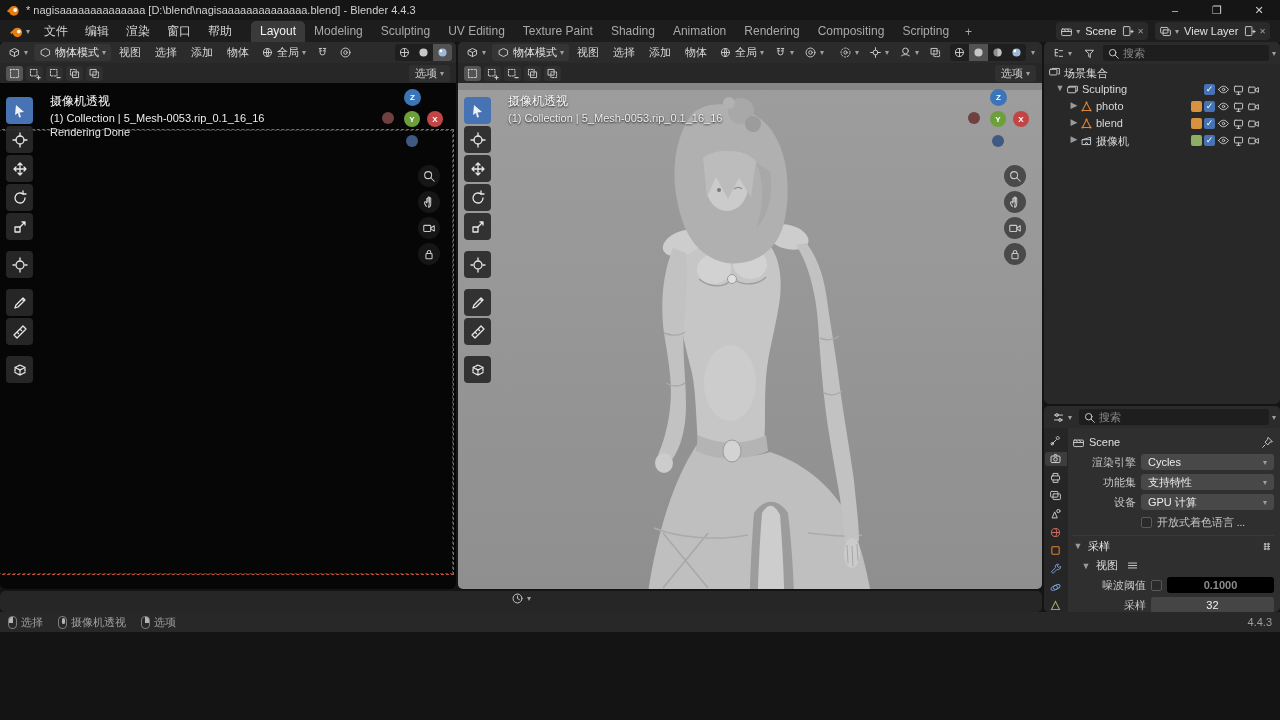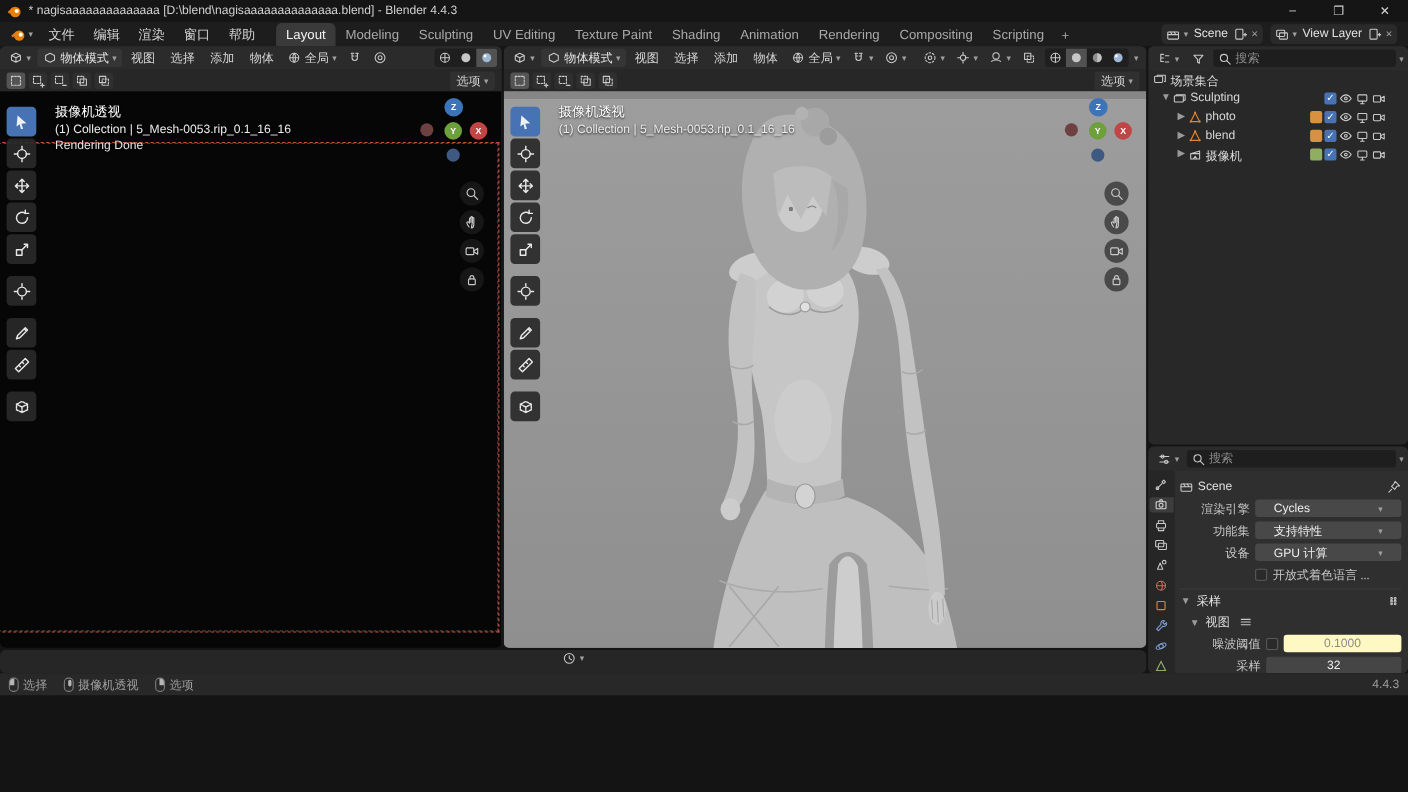--- a/index.html
+++ b/index.html
@@ -93,24 +93,24 @@
   .props { flex:1; display:flex; flex-direction:column; background:#2f2f2f; min-height:0; }
   .props-body { flex:1; display:flex; min-height:0; }
   .props-tabs { width:24px; background:#262626; display:flex; flex-direction:column; align-items:center; padding-top:6px; gap:5px; }
   .ptab { width:22px; height:20px; display:flex; align-items:center; justify-content:center; border-radius:3px 0 0 3px; }
   .ptab.active { background:#3d3d3d; }
   .props-content { flex:1; padding:4px 6px 0 4px; font-size:11px; overflow:hidden; }
   .breadcrumb { display:flex; align-items:center; gap:4px; height:20px; color:#e0e0e0; }
   .breadcrumb .spacer { flex:1; }
   .prow { display:flex; align-items:center; height:20px; gap:5px; }
   .plabel { width:64px; text-align:right; color:#c6c6c6; flex:0 0 auto; white-space:nowrap; }
-  .dd { flex:1; display:flex; align-items:center; background:#484848; border-radius:3px; height:16px; padding:0 17px; color:#ededed; }
+  .dd { flex:1; display:flex; align-items:center; background:#484848; border-radius:3px; height:16px; padding:0 7px; color:#ededed; }
   .dd .v { flex:1; white-space:nowrap; overflow:hidden; }
   .numfield { flex:1; background:#454545; border-radius:3px; height:16px; display:flex; align-items:center; justify-content:center; color:#f0f0f0; }
-  .numfield.disabled { background:#fef9c3; color:#8b8b8b; }
+  .numfield.disabled { background:#000000; color:#8b8b8b;font-weight:bold; }
   .cbx-empty { width:11px; height:11px; border-radius:2px; background:#2a2a2a; border:1px solid #5a5a5a; flex:0 0 auto; }
   .sect { display:flex; align-items:center; gap:4px; height:21px; color:#e6e6e6; border-top:1px solid #3a3a3a; margin-top:3px; }
   .sect .spacer, .prow .spacer { flex:1; }
   .subsect { display:flex; align-items:center; gap:4px; height:19px; color:#dcdcdc; padding-left:8px; }
   .indent { padding-left:10px; }
 
   
   .timeline { height:21px; border-radius:5px; background:#262626; display:flex; align-items:center; padding:0 5px; gap:2px; flex:0 0 auto; font-size:11px; }
   .tl-spacer { flex:1; }
 

